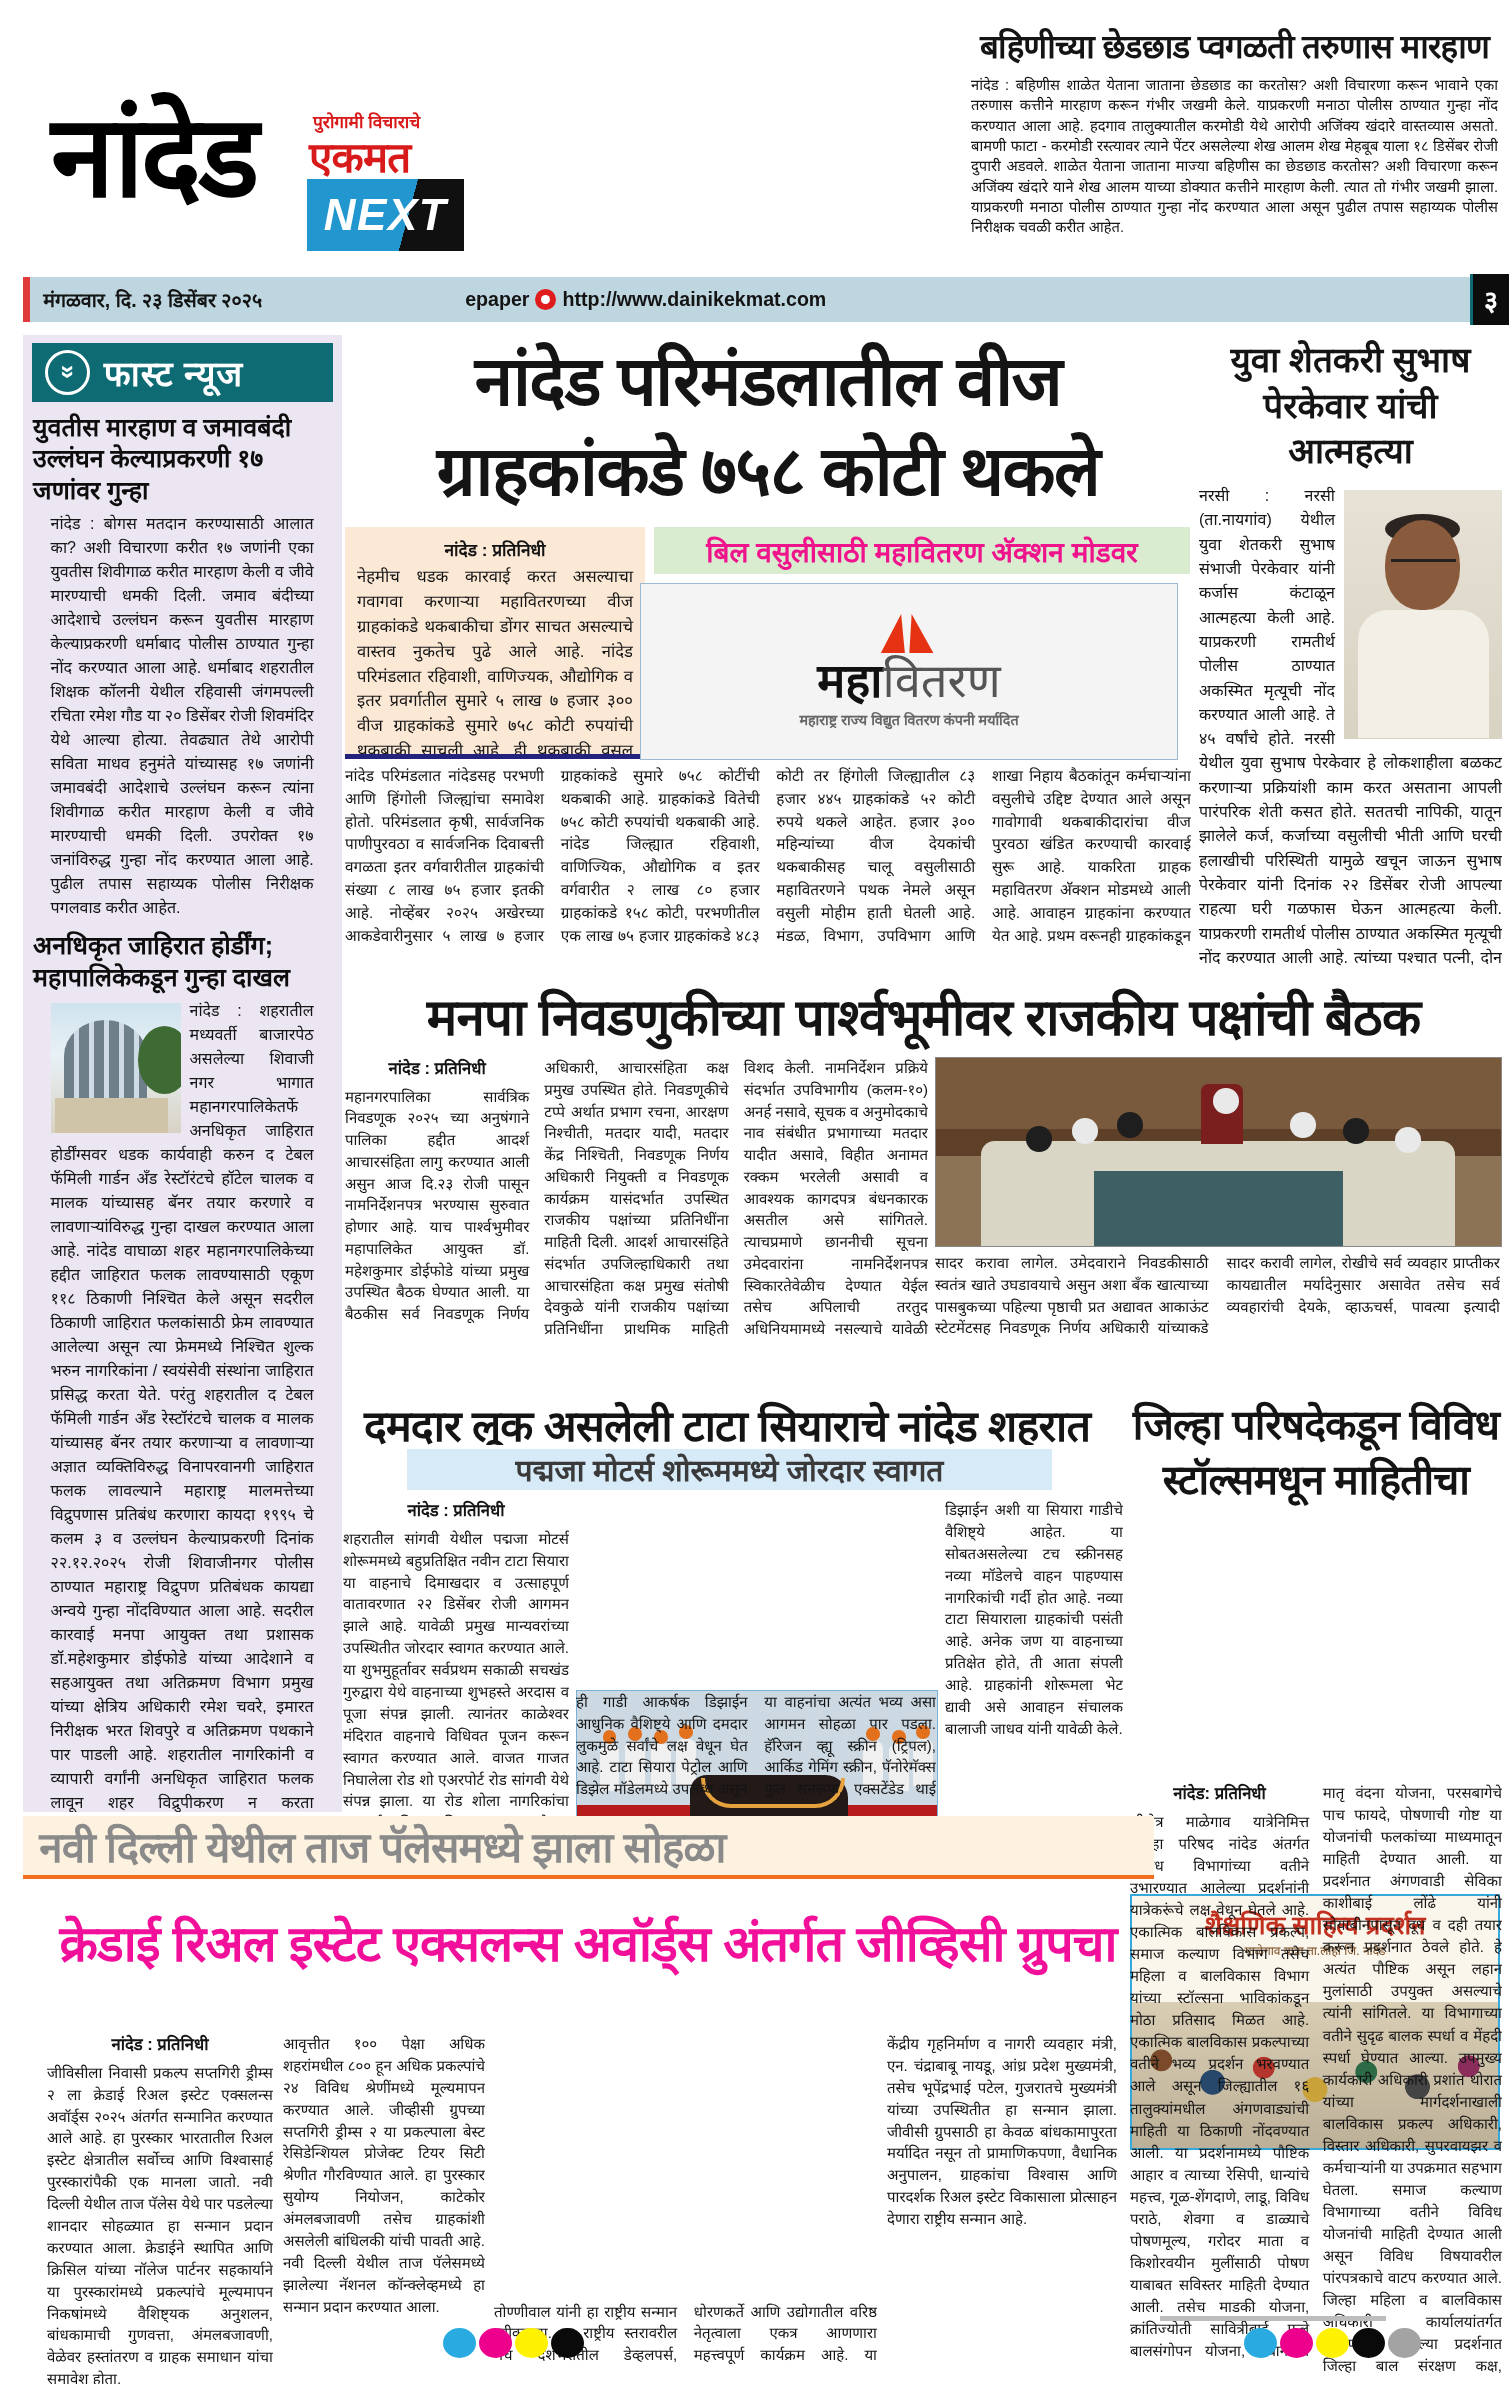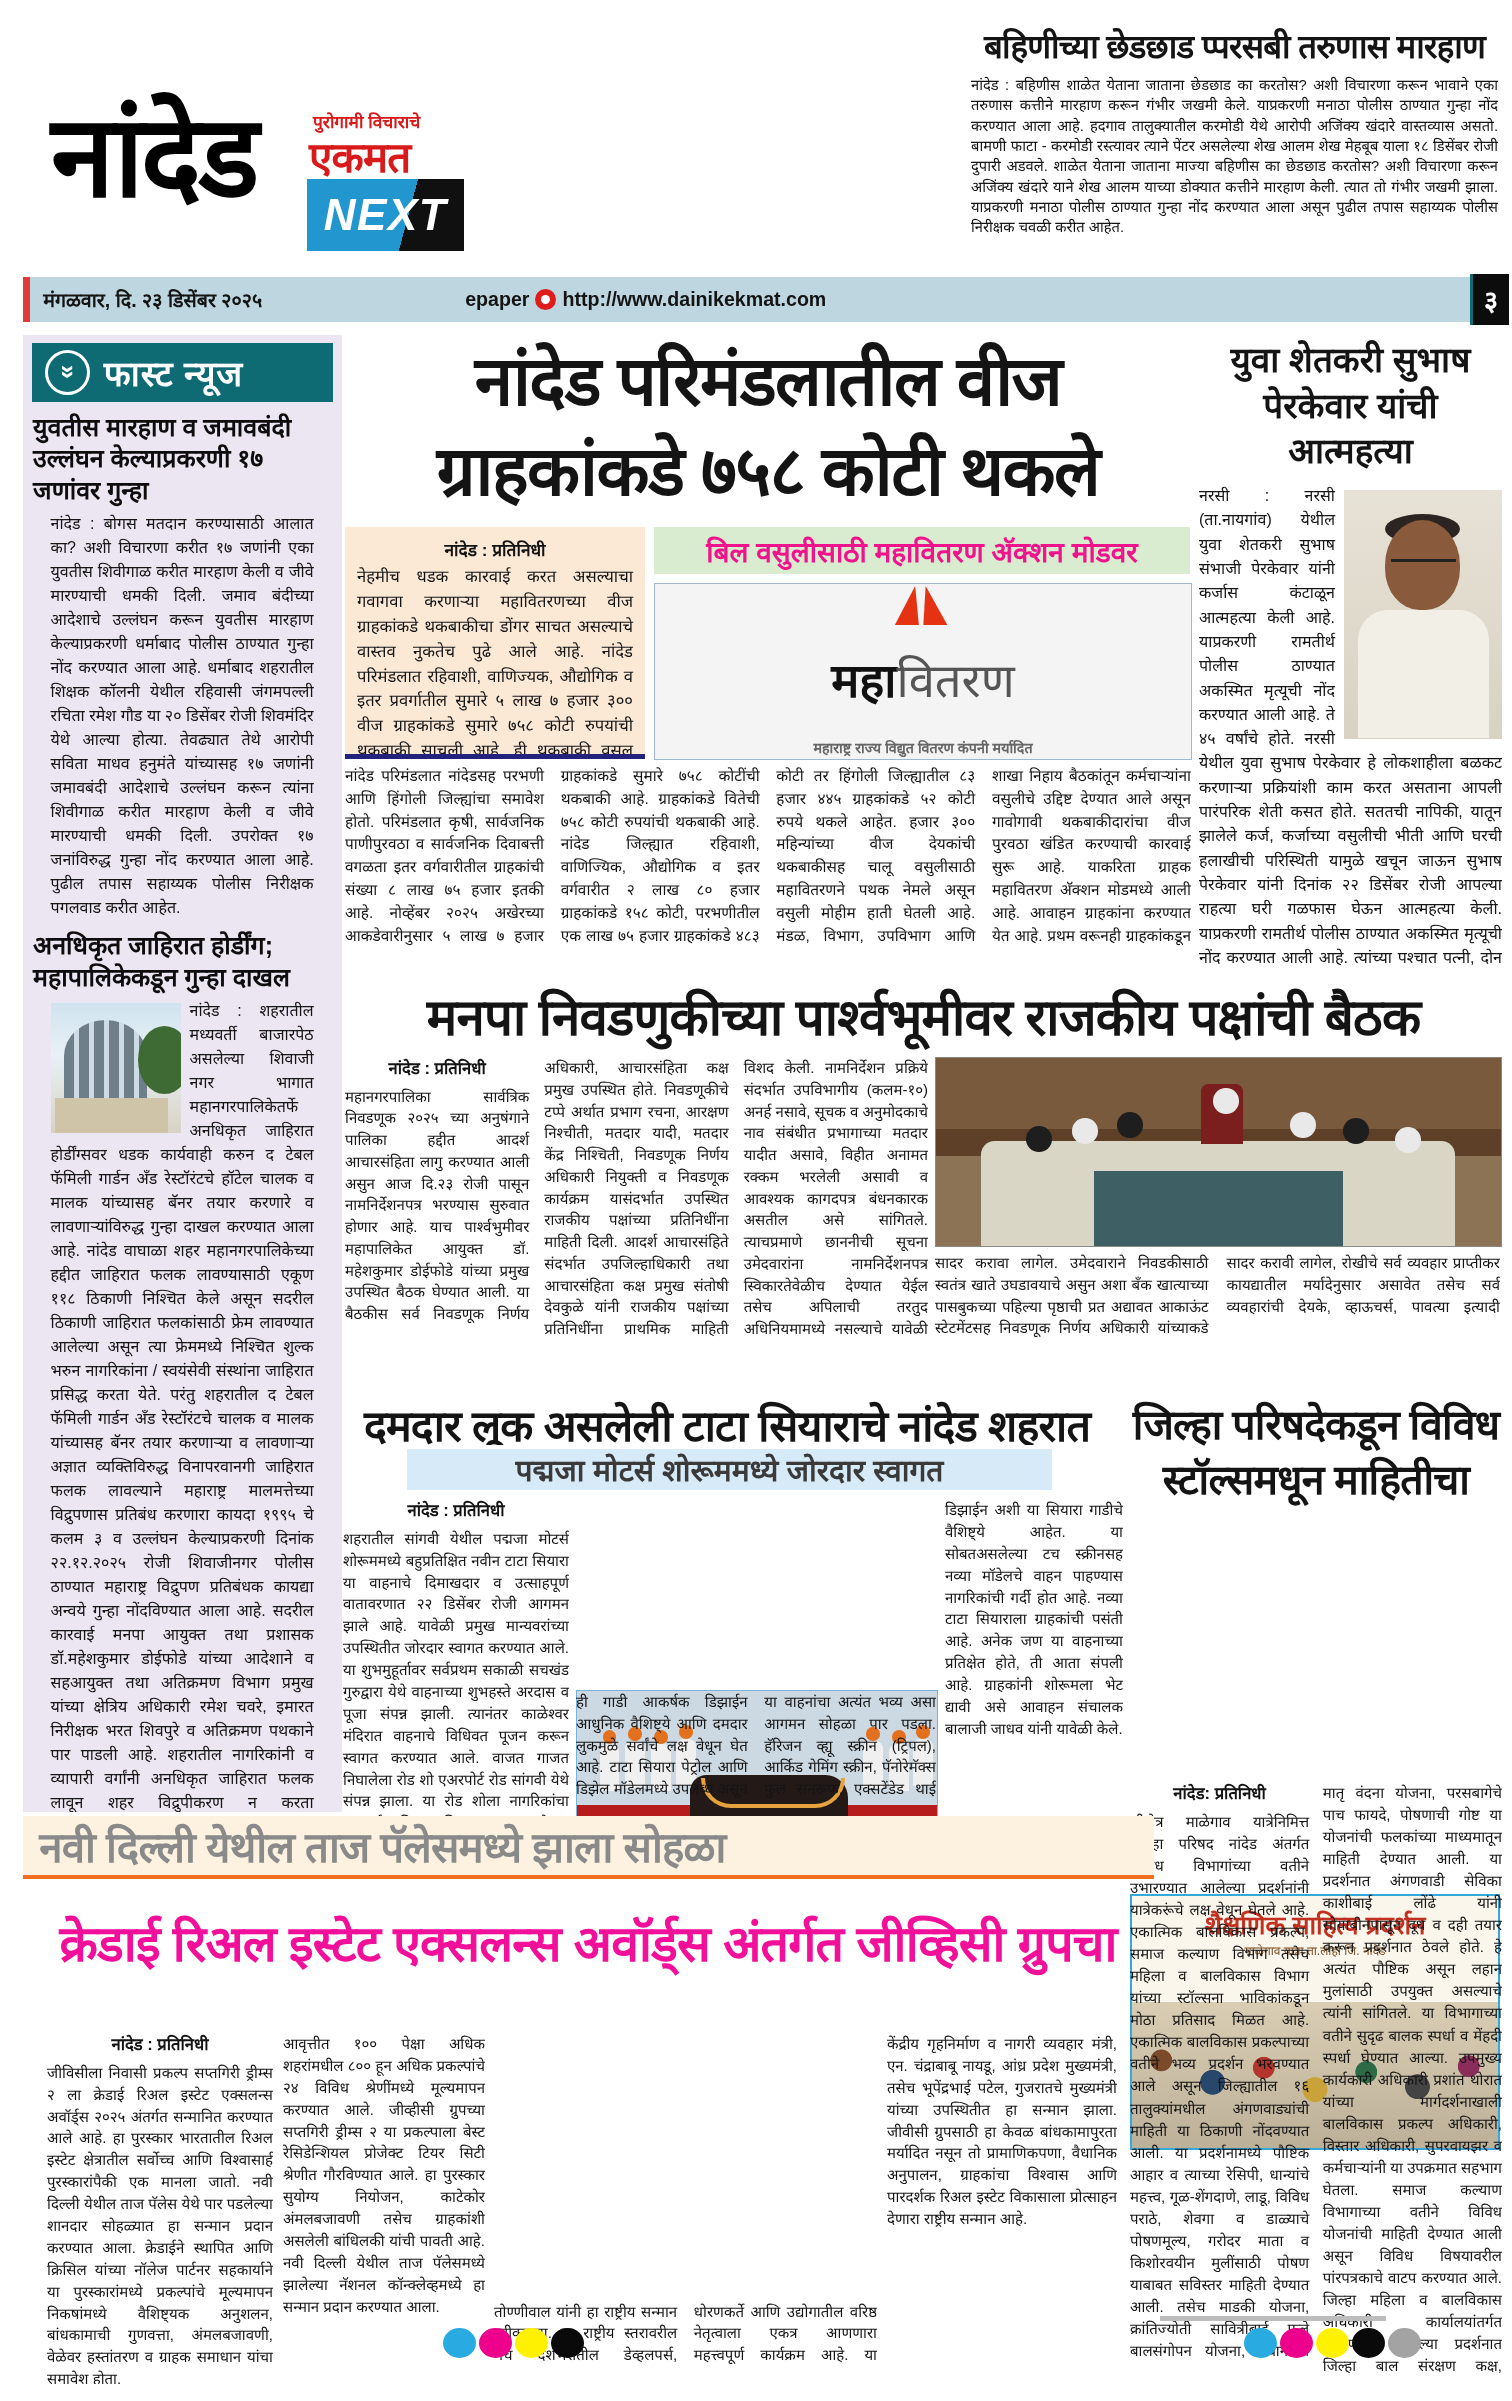--- a/index.html
+++ b/index.html
@@ -51,22 +51,22 @@
   #building-photo .base{position:absolute;left:4.5px;bottom:0;width:113px;height:35px;background:#cfc4a8;}
   #building-photo .tree{position:absolute;right:-10.5px;top:22.6px;width:53px;height:68px;border-radius:50%;background:#3e6b34;}
 
   
   #lead-headline{left:345px;top:337px;width:846px;height:184px;text-align:center;font-size:69px;line-height:1.3;font-weight:900;letter-spacing:-1.5px;}
   #lead-box{left:345px;top:527px;width:300px;height:232px;background:#fbe9d6;border-bottom:5.3px solid #23237e;padding:10.5px 12px;box-sizing:border-box;}
   #lead-box .byline{font-size:17.3px;}
   #lead-box p{margin:0;font-size:16.6px;line-height:1.5;}
   #lead-subhead{left:654px;top:527px;width:536px;height:47px;background:#d9ecd0;display:flex;align-items:center;justify-content:center;}
   #lead-subhead span{color:#ef148c;font-size:28px;font-weight:900;}
-  #mahavitaran-box{left:654px;top:583px;width:536px;height:175px;background:#f4f4f4;border:0.8px solid #9db8d2;
-    display:flex;flex-direction:column;align-items:center;justify-content:center;gap:28px;}
+  #mahavitaran-box{left:640px;top:583px;width:536px;height:175px;background:#f4f4f4;border:0.8px solid #9db8d2;
+    display:flex;flex-direction:column;align-items:center;justify-content:center;}
   .bolt{width:0;height:0;border-left:12px solid transparent;border-right:12px solid transparent;border-bottom:39px solid #e53212;display:inline-block;transform:skewX(-12deg);}
   .bolt.b2{transform:skewX(14deg) translateX(-4.5px);}
   #mahavitaran-box .word{font-size:47px;line-height:1.05;}
   #mahavitaran-box .word .p1{font-weight:900;color:#111;}
   #mahavitaran-box .word .p2{font-weight:400;color:#555;}
   #mahavitaran-box .sub{font-size:14.3px;font-weight:bold;color:#666;margin-top:4.5px;}
   #lead-cols{left:345px;top:765px;width:846px;height:202px;column-count:4;column-gap:16.6px;font-size:15.4px;line-height:1.48;}
 
   
   #farmer{left:1199px;top:337px;width:303px;height:631px;}
@@ -134,21 +134,21 @@
   .reg i{width:33px;height:30px;border-radius:50%;display:block;}
   #reg-left{left:443px;top:2328px;}
   #reg-right{left:1244px;top:2328px;}
   .c-cyan{background:#29abe2;} .c-mag{background:#ec008c;} .c-yel{background:#fff200;} .c-blk{background:#0a0a0a;} .c-gry{background:#a3a3a3;}
   #reg-rule{left:1160px;top:2316px;width:226px;height:4.5px;background:#bdbdbd;}
 </style>
 </head>
 <body>
 
 <div class="abs ovh" id="top-brief">
-  <h2>बहिणीच्या छेडछाड प्परसबी तरुणास मारहाण</h2>
+  <h2>बहिणीच्या छेडछाड प्वगळती तरुणास मारहाण</h2>
   <p class="jt">नांदेड : बहिणीस शाळेत येताना जाताना छेडछाड का करतोस? अशी विचारणा करून भावाने एका तरुणास कत्तीने मारहाण करून गंभीर जखमी केले. याप्रकरणी मनाठा पोलीस ठाण्यात गुन्हा नोंद करण्यात आला आहे. हदगाव तालुक्यातील करमोडी येथे आरोपी अजिंक्य खंदारे वास्तव्यास असतो. बामणी फाटा - करमोडी रस्त्यावर त्याने पेंटर असलेल्या शेख आलम शेख मेहबूब याला १८ डिसेंबर रोजी दुपारी अडवले. शाळेत येताना जाताना माज्या बहिणीस का छेडछाड करतोस? अशी विचारणा करून अजिंक्य खंदारे याने शेख आलम याच्या डोक्यात कत्तीने मारहाण केली. त्यात तो गंभीर जखमी झाला. याप्रकरणी मनाठा पोलीस ठाण्यात गुन्हा नोंद करण्यात आला असून पुढील तपास सहाय्यक पोलीस निरीक्षक चवळी करीत आहेत.</p>
 </div>
 
 <div class="abs" id="masthead-title">नांदेड</div>
 <div class="abs" id="brand-tagline">पुरोगामी विचाराचे</div>
 <div class="abs" id="brand-ekmat">एकमत</div>
 <div class="abs" id="next-logo">
   <span>NEXT</span>
 </div>
 

